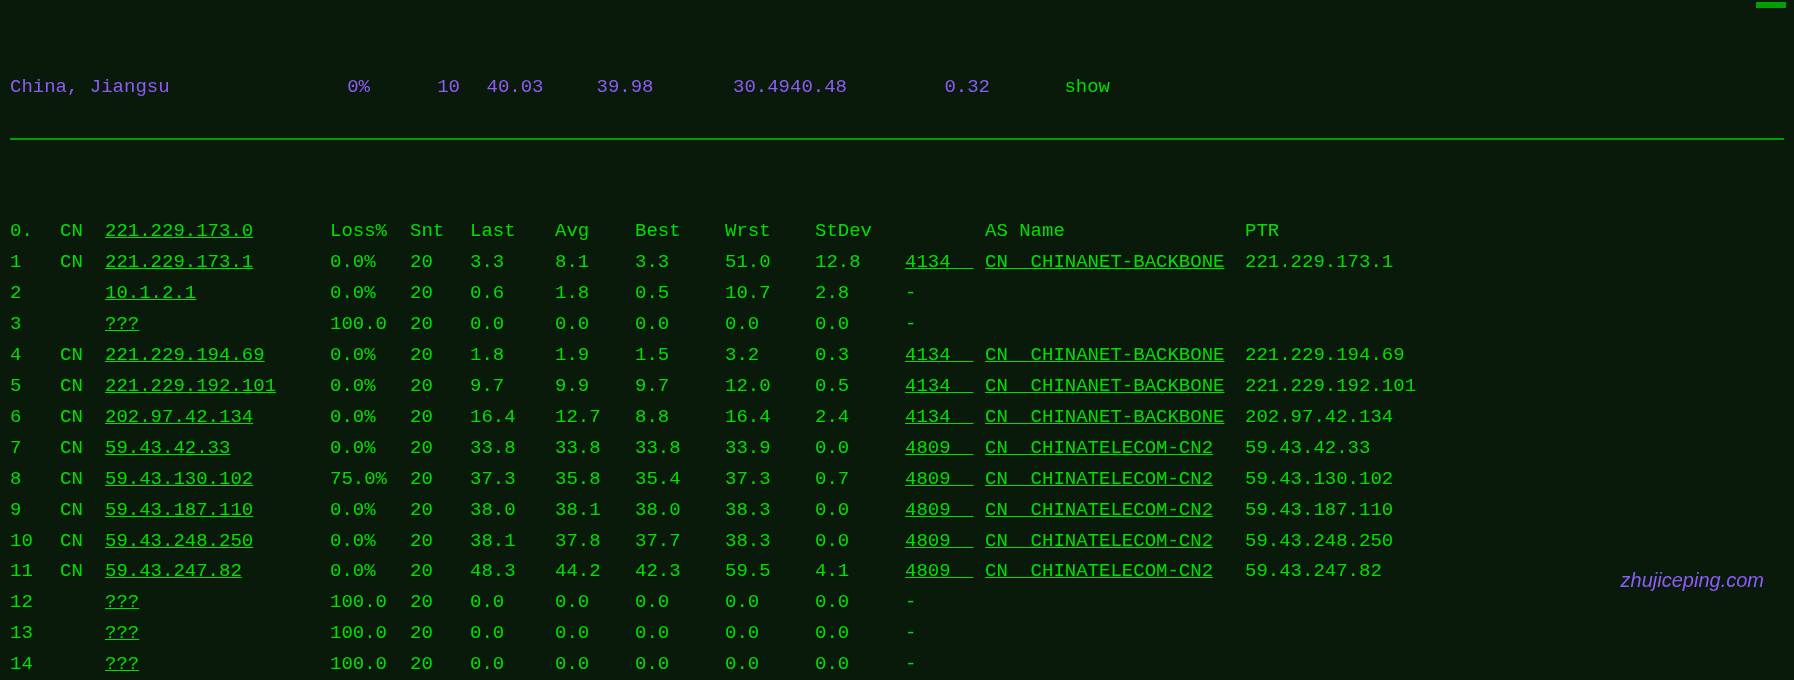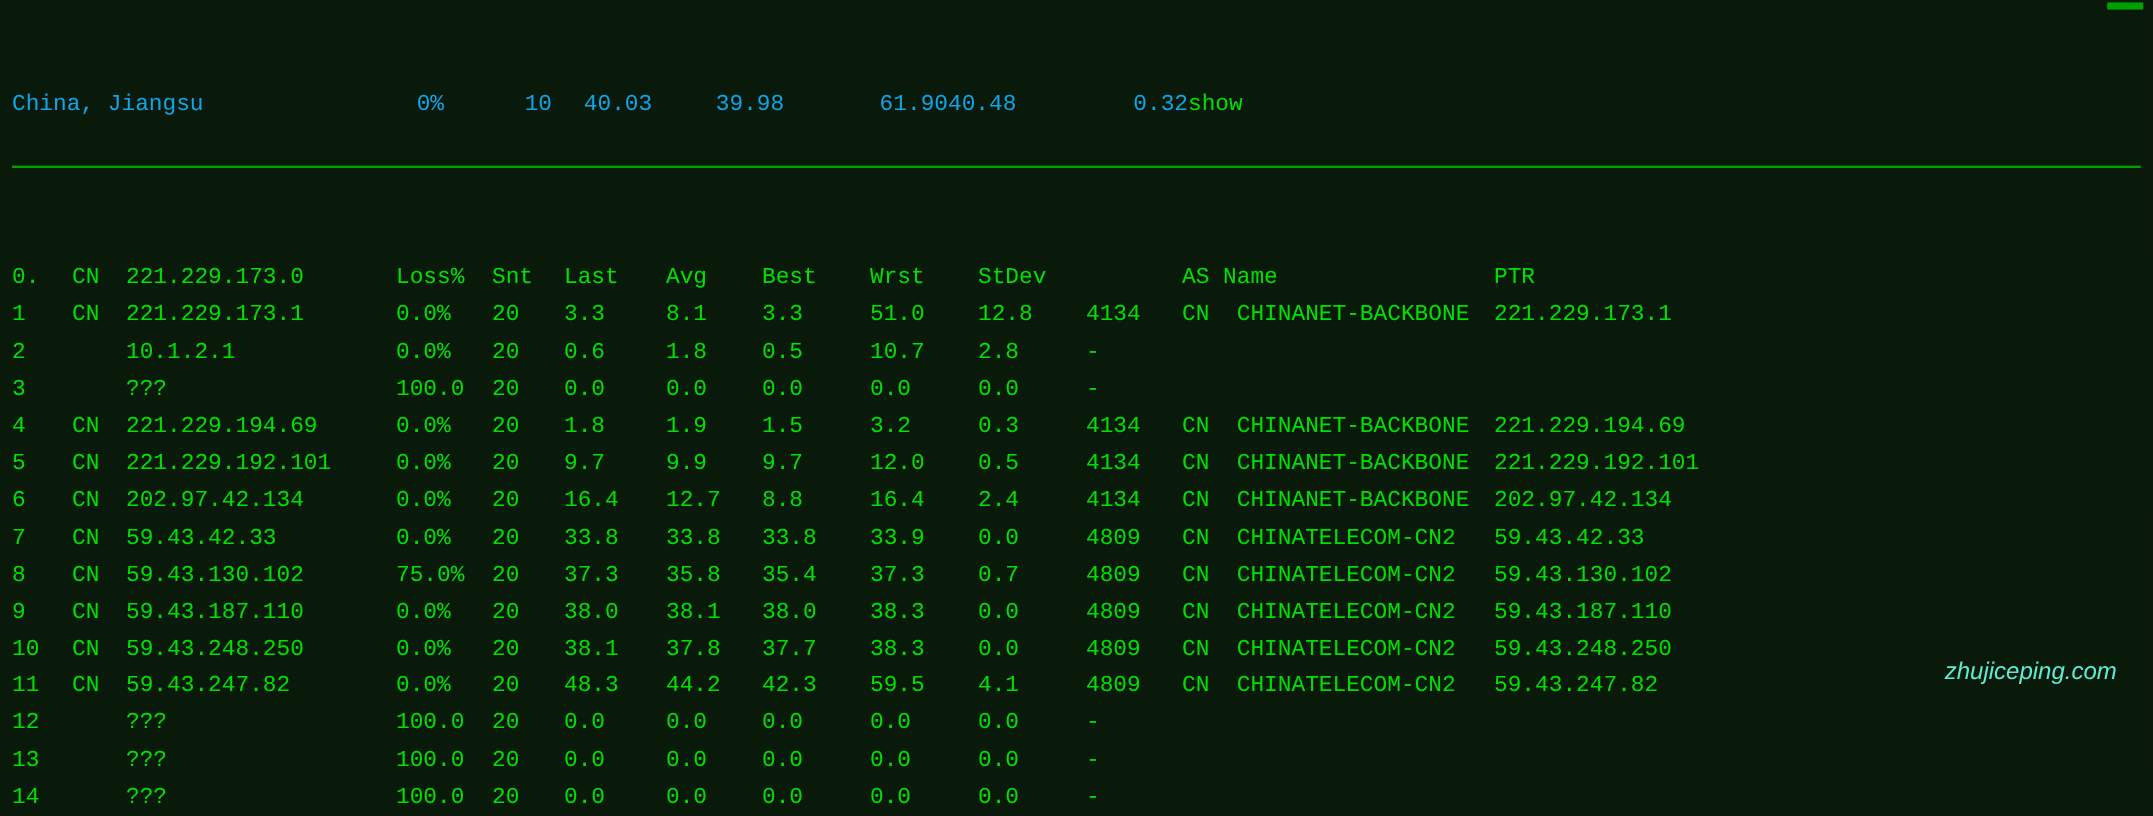--- a/index.html
+++ b/index.html
@@ -1,60 +1,60 @@
 <!DOCTYPE html>
 <html><head>
 <meta charset="utf-8">
 <style>
   html,body{margin:0;padding:0;background:#0a1a0a;color:#00e000;font-family:Consolas,'Courier New',monospace;font-size:19px;line-height:1.63;width:1794px;height:680px;overflow:hidden}
   .wrap{padding:10px 10px 0 10px;white-space:pre}
   .g{color:#00e000}
-  .w{color:#0ea5e9}
-  .u{text-decoration-thickness:1px}
+  .w{color:#8b5cf6}
+  .u{text-decoration:underline;text-decoration-thickness:1px}
   .top-row{display:flex}
   .top-row .c1{width:310px}
   .top-row .c2{width:255px}
   .top-row .c3{width:50px;text-align:right}
   .top-row .c4{width:90px;text-align:right}
   .top-row .c5{width:110px;text-align:center}
   .top-row .c6{width:110px;text-align:center}
   .top-row .c7{width:110px;text-align:right}
   .top-row .c8{width:110px;text-align:left}
   .top-row .c9{width:90px;text-align:right}
-  .top-row .c10{width:120px;text-align:left}
+  .top-row .c10{width:120px;text-align:right}
   .row{display:flex}
   .hop{width:50px}
   .cc{width:45px}
   .ip{width:225px}
   .loss{width:80px}
   .snt{width:60px}
   .last{width:85px}
   .avg{width:80px}
   .best{width:90px}
   .wrst{width:90px}
   .stdev{width:90px}
   .as{width:80px}
   .asname{width:260px}
   .ptr{flex:1}
   .divider{height:2px;background:#00a000;margin:4px 0 14px 0}
-  .watermark{position:absolute;right:30px;top:544px;color:#5eead4;font-family:Arial,sans-serif;font-size:20px;font-style:italic}
+  .watermark{position:absolute;right:30px;top:564px;color:#8b5cf6;font-family:Arial,sans-serif;font-size:20px;font-style:italic}
   .bar{position:absolute;right:8px;top:2px;width:30px;height:6px;background:#00a000}
 </style>
 </head>
 <body>
 <div class="bar"></div>
 <div class="wrap">
 
 <div class="top-row">
 <span class="c1 w">China, Jiangsu</span>
 <span class="c3 w">0%</span>
 <span class="c4 w">10</span>
 <span class="c5 w">40.03</span>
 <span class="c6 w">39.98</span>
-<span class="c7 w">61.90</span>
+<span class="c7 w">30.49</span>
 <span class="c8 w">40.48</span>
 <span class="c9 w">0.32</span>
 <span class="c10 g">show</span>
 </div>
 <div class="divider"></div>
 
 <div id="rows"><div class="row"><span class="hop g">0.</span><span class="cc g">CN</span><span class="ip g"><span class="u">221.229.173.0</span></span><span class="loss g">Loss%</span><span class="snt g">Snt</span><span class="last g">Last</span><span class="avg g">Avg</span><span class="best g">Best</span><span class="wrst g">Wrst</span><span class="stdev g">StDev</span><span class="as g"></span><span class="asname g">AS Name</span><span class="ptr g">PTR</span></div><div class="row"><span class="hop g">1</span><span class="cc g">CN</span><span class="ip g"><span class="u">221.229.173.1</span></span><span class="loss g">0.0%</span><span class="snt g">20</span><span class="last g">3.3</span><span class="avg g">8.1</span><span class="best g">3.3</span><span class="wrst g">51.0</span><span class="stdev g">12.8</span><span class="as g"><span class="u">4134  </span></span><span class="asname g"><span class="u">CN  CHINANET-BACKBONE</span></span><span class="ptr g">221.229.173.1</span></div><div class="row"><span class="hop g">2</span><span class="cc g"></span><span class="ip g"><span class="u">10.1.2.1</span></span><span class="loss g">0.0%</span><span class="snt g">20</span><span class="last g">0.6</span><span class="avg g">1.8</span><span class="best g">0.5</span><span class="wrst g">10.7</span><span class="stdev g">2.8</span><span class="as g">-</span><span class="asname g"></span><span class="ptr g"></span></div><div class="row"><span class="hop g">3</span><span class="cc g"></span><span class="ip g"><span class="u">???</span></span><span class="loss g">100.0</span><span class="snt g">20</span><span class="last g">0.0</span><span class="avg g">0.0</span><span class="best g">0.0</span><span class="wrst g">0.0</span><span class="stdev g">0.0</span><span class="as g">-</span><span class="asname g"></span><span class="ptr g"></span></div><div class="row"><span class="hop g">4</span><span class="cc g">CN</span><span class="ip g"><span class="u">221.229.194.69</span></span><span class="loss g">0.0%</span><span class="snt g">20</span><span class="last g">1.8</span><span class="avg g">1.9</span><span class="best g">1.5</span><span class="wrst g">3.2</span><span class="stdev g">0.3</span><span class="as g"><span class="u">4134  </span></span><span class="asname g"><span class="u">CN  CHINANET-BACKBONE</span></span><span class="ptr g">221.229.194.69</span></div><div class="row"><span class="hop g">5</span><span class="cc g">CN</span><span class="ip g"><span class="u">221.229.192.101</span></span><span class="loss g">0.0%</span><span class="snt g">20</span><span class="last g">9.7</span><span class="avg g">9.9</span><span class="best g">9.7</span><span class="wrst g">12.0</span><span class="stdev g">0.5</span><span class="as g"><span class="u">4134  </span></span><span class="asname g"><span class="u">CN  CHINANET-BACKBONE</span></span><span class="ptr g">221.229.192.101</span></div><div class="row"><span class="hop g">6</span><span class="cc g">CN</span><span class="ip g"><span class="u">202.97.42.134</span></span><span class="loss g">0.0%</span><span class="snt g">20</span><span class="last g">16.4</span><span class="avg g">12.7</span><span class="best g">8.8</span><span class="wrst g">16.4</span><span class="stdev g">2.4</span><span class="as g"><span class="u">4134  </span></span><span class="asname g"><span class="u">CN  CHINANET-BACKBONE</span></span><span class="ptr g">202.97.42.134</span></div><div class="row"><span class="hop g">7</span><span class="cc g">CN</span><span class="ip g"><span class="u">59.43.42.33</span></span><span class="loss g">0.0%</span><span class="snt g">20</span><span class="last g">33.8</span><span class="avg g">33.8</span><span class="best g">33.8</span><span class="wrst g">33.9</span><span class="stdev g">0.0</span><span class="as g"><span class="u">4809  </span></span><span class="asname g"><span class="u">CN  CHINATELECOM-CN2</span></span><span class="ptr g">59.43.42.33</span></div><div class="row"><span class="hop g">8</span><span class="cc g">CN</span><span class="ip g"><span class="u">59.43.130.102</span></span><span class="loss g">75.0%</span><span class="snt g">20</span><span class="last g">37.3</span><span class="avg g">35.8</span><span class="best g">35.4</span><span class="wrst g">37.3</span><span class="stdev g">0.7</span><span class="as g"><span class="u">4809  </span></span><span class="asname g"><span class="u">CN  CHINATELECOM-CN2</span></span><span class="ptr g">59.43.130.102</span></div><div class="row"><span class="hop g">9</span><span class="cc g">CN</span><span class="ip g"><span class="u">59.43.187.110</span></span><span class="loss g">0.0%</span><span class="snt g">20</span><span class="last g">38.0</span><span class="avg g">38.1</span><span class="best g">38.0</span><span class="wrst g">38.3</span><span class="stdev g">0.0</span><span class="as g"><span class="u">4809  </span></span><span class="asname g"><span class="u">CN  CHINATELECOM-CN2</span></span><span class="ptr g">59.43.187.110</span></div><div class="row"><span class="hop g">10</span><span class="cc g">CN</span><span class="ip g"><span class="u">59.43.248.250</span></span><span class="loss g">0.0%</span><span class="snt g">20</span><span class="last g">38.1</span><span class="avg g">37.8</span><span class="best g">37.7</span><span class="wrst g">38.3</span><span class="stdev g">0.0</span><span class="as g"><span class="u">4809  </span></span><span class="asname g"><span class="u">CN  CHINATELECOM-CN2</span></span><span class="ptr g">59.43.248.250</span></div><div class="row"><span class="hop g">11</span><span class="cc g">CN</span><span class="ip g"><span class="u">59.43.247.82</span></span><span class="loss g">0.0%</span><span class="snt g">20</span><span class="last g">48.3</span><span class="avg g">44.2</span><span class="best g">42.3</span><span class="wrst g">59.5</span><span class="stdev g">4.1</span><span class="as g"><span class="u">4809  </span></span><span class="asname g"><span class="u">CN  CHINATELECOM-CN2</span></span><span class="ptr g">59.43.247.82</span></div><div class="row"><span class="hop g">12</span><span class="cc g"></span><span class="ip g"><span class="u">???</span></span><span class="loss g">100.0</span><span class="snt g">20</span><span class="last g">0.0</span><span class="avg g">0.0</span><span class="best g">0.0</span><span class="wrst g">0.0</span><span class="stdev g">0.0</span><span class="as g">-</span><span class="asname g"></span><span class="ptr g"></span></div><div class="row"><span class="hop g">13</span><span class="cc g"></span><span class="ip g"><span class="u">???</span></span><span class="loss g">100.0</span><span class="snt g">20</span><span class="last g">0.0</span><span class="avg g">0.0</span><span class="best g">0.0</span><span class="wrst g">0.0</span><span class="stdev g">0.0</span><span class="as g">-</span><span class="asname g"></span><span class="ptr g"></span></div><div class="row"><span class="hop g">14</span><span class="cc g"></span><span class="ip g"><span class="u">???</span></span><span class="loss g">100.0</span><span class="snt g">20</span><span class="last g">0.0</span><span class="avg g">0.0</span><span class="best g">0.0</span><span class="wrst g">0.0</span><span class="stdev g">0.0</span><span class="as g">-</span><span class="asname g"></span><span class="ptr g"></span></div></div>
 
 </div>
 

